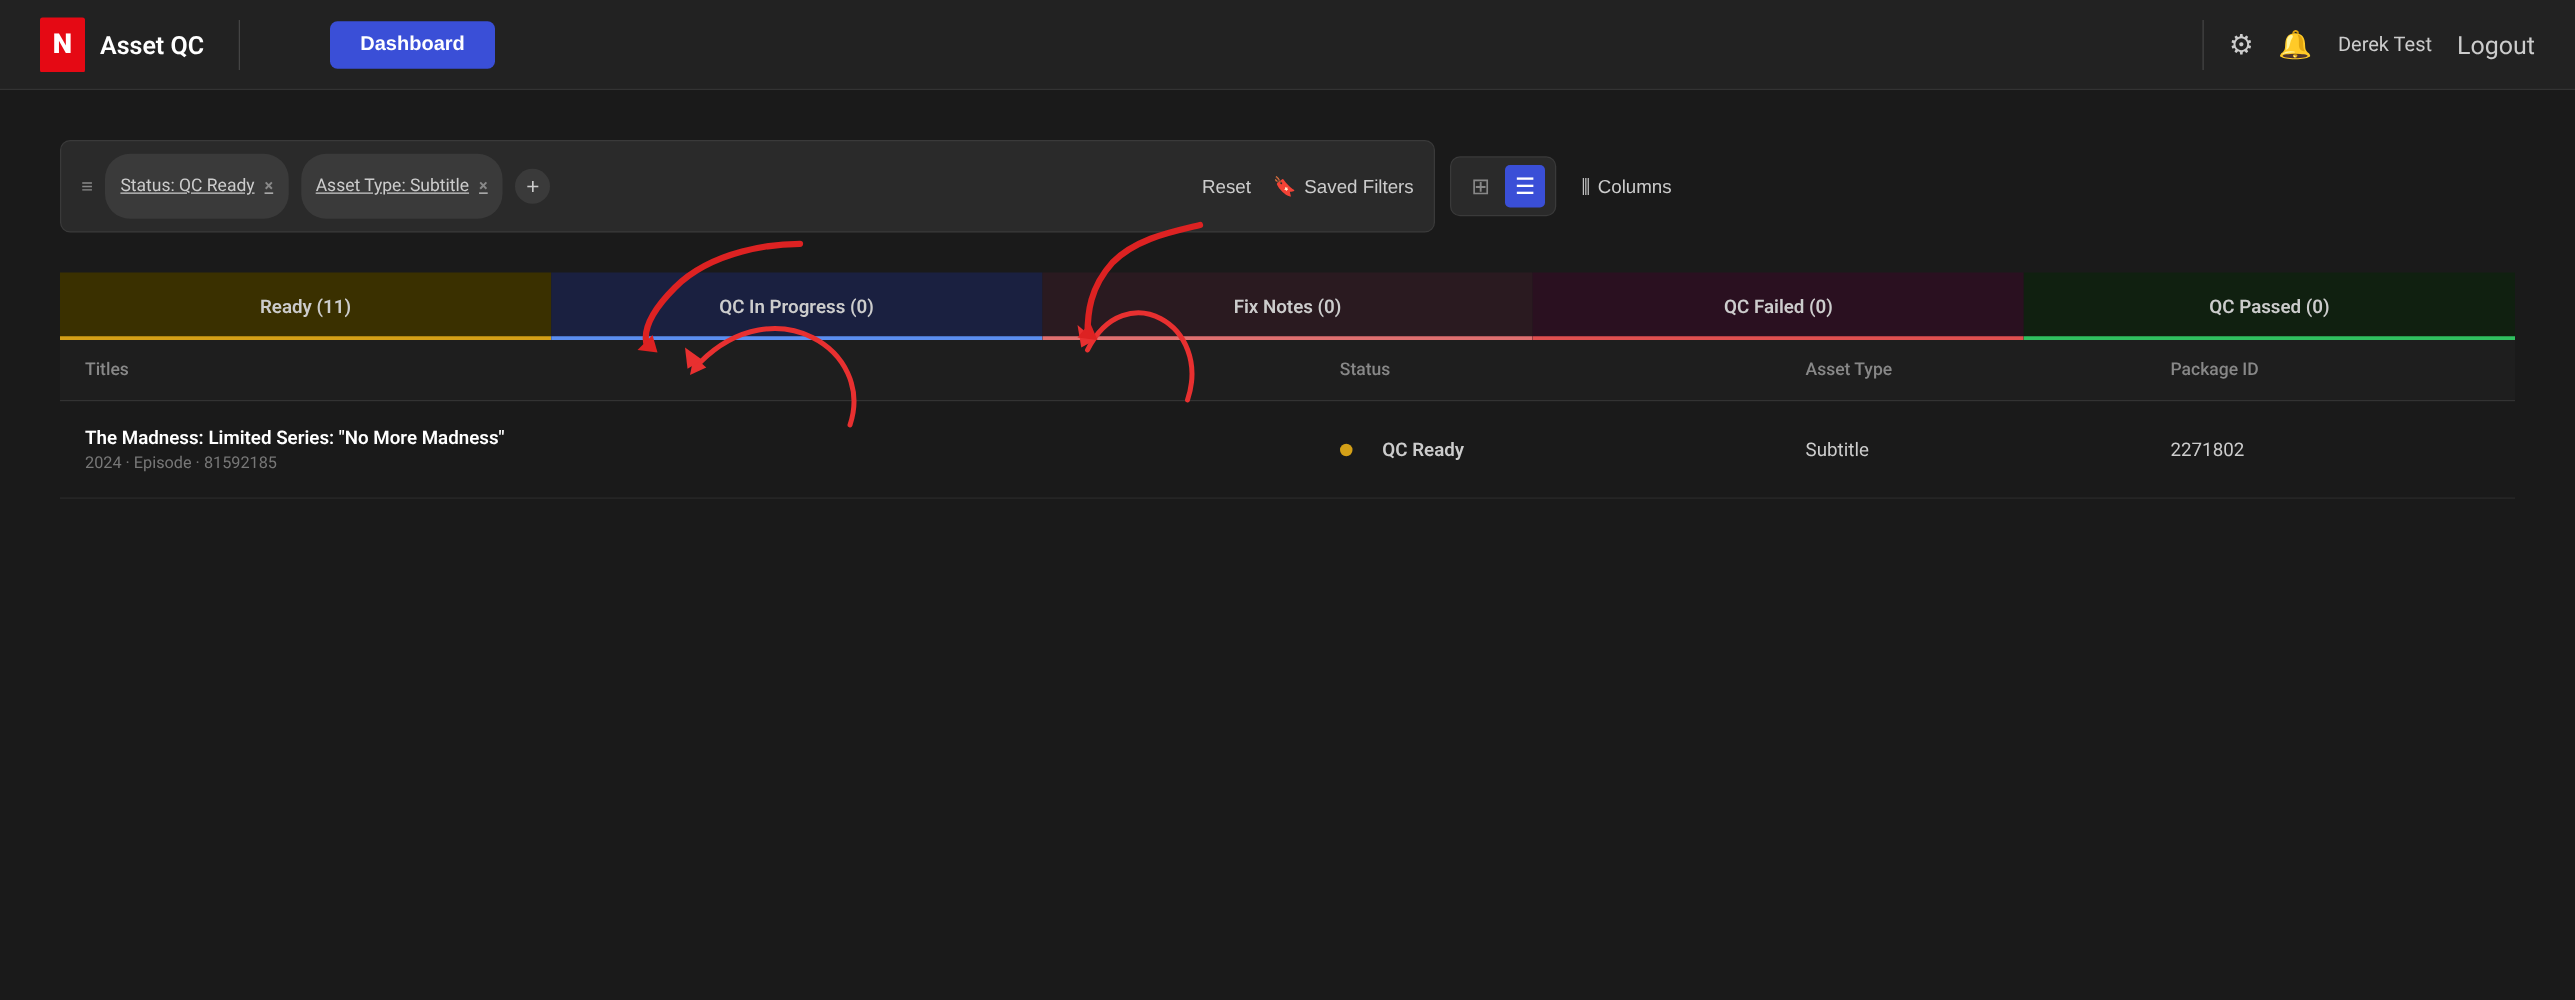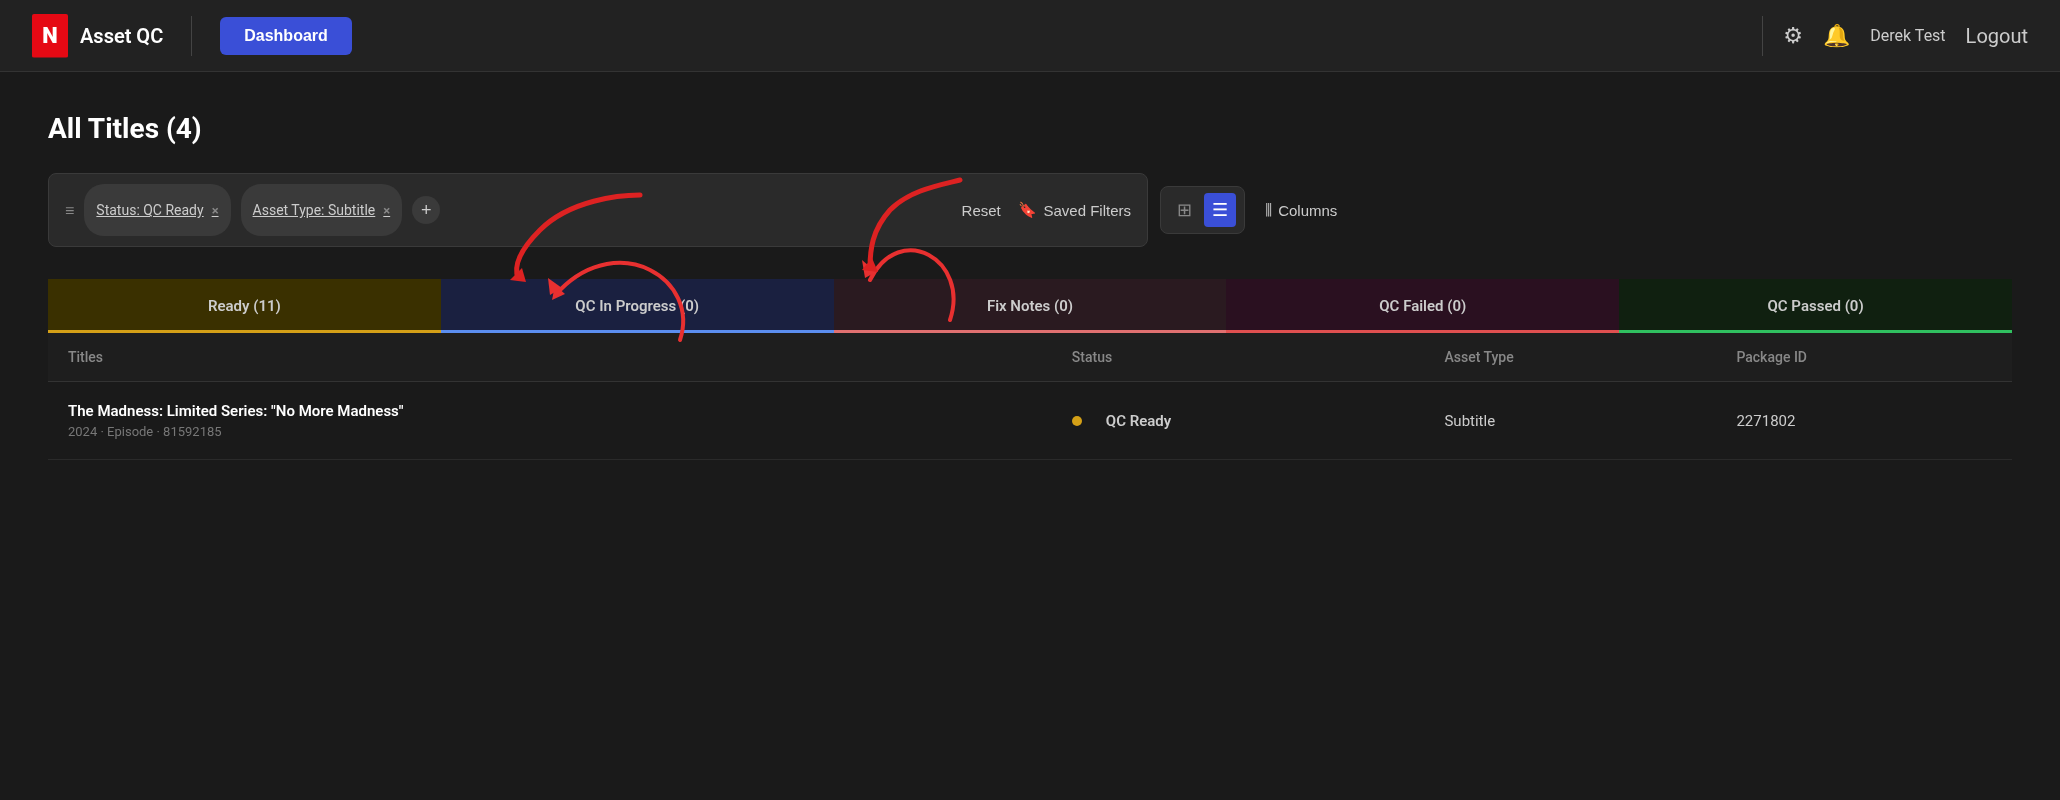--- a/index.html
+++ b/index.html
@@ -51,20 +51,21 @@
     }
     .nav-dashboard-btn {
       background: #3a4fd7;
       color: white;
       border: none;
       border-radius: 6px;
       padding: 10px 24px;
       font-size: 16px;
       font-weight: 600;
       cursor: pointer;
+      margin-left: 44px;
     }
     .nav-right {
       margin-left: auto;
       display: flex;
       align-items: center;
       gap: 20px;
     }
     .nav-right-divider {
       width: 1px;
       height: 40px;
@@ -332,21 +333,20 @@
   <div class="nav-right">
     <div class="nav-right-divider"></div>
     <span class="nav-icon">⚙</span>
     <span class="nav-icon">🔔</span>
     <span class="nav-user">Derek Test</span>
     <span class="nav-logout">Logout</span>
   </div>
 </nav>
 
 <div class="main-content">
-  <h1 class="page-title">All Titles (4)</h1>
 
   <div class="filter-bar">
     <div class="filter-container">
       <span class="filter-icon">≡</span>
       <div class="filter-tag">
         <span>Status: QC Ready</span>
         <span class="filter-tag-x">×</span>
       </div>
       <div class="filter-tag">
         <span>Asset Type: Subtitle</span>

